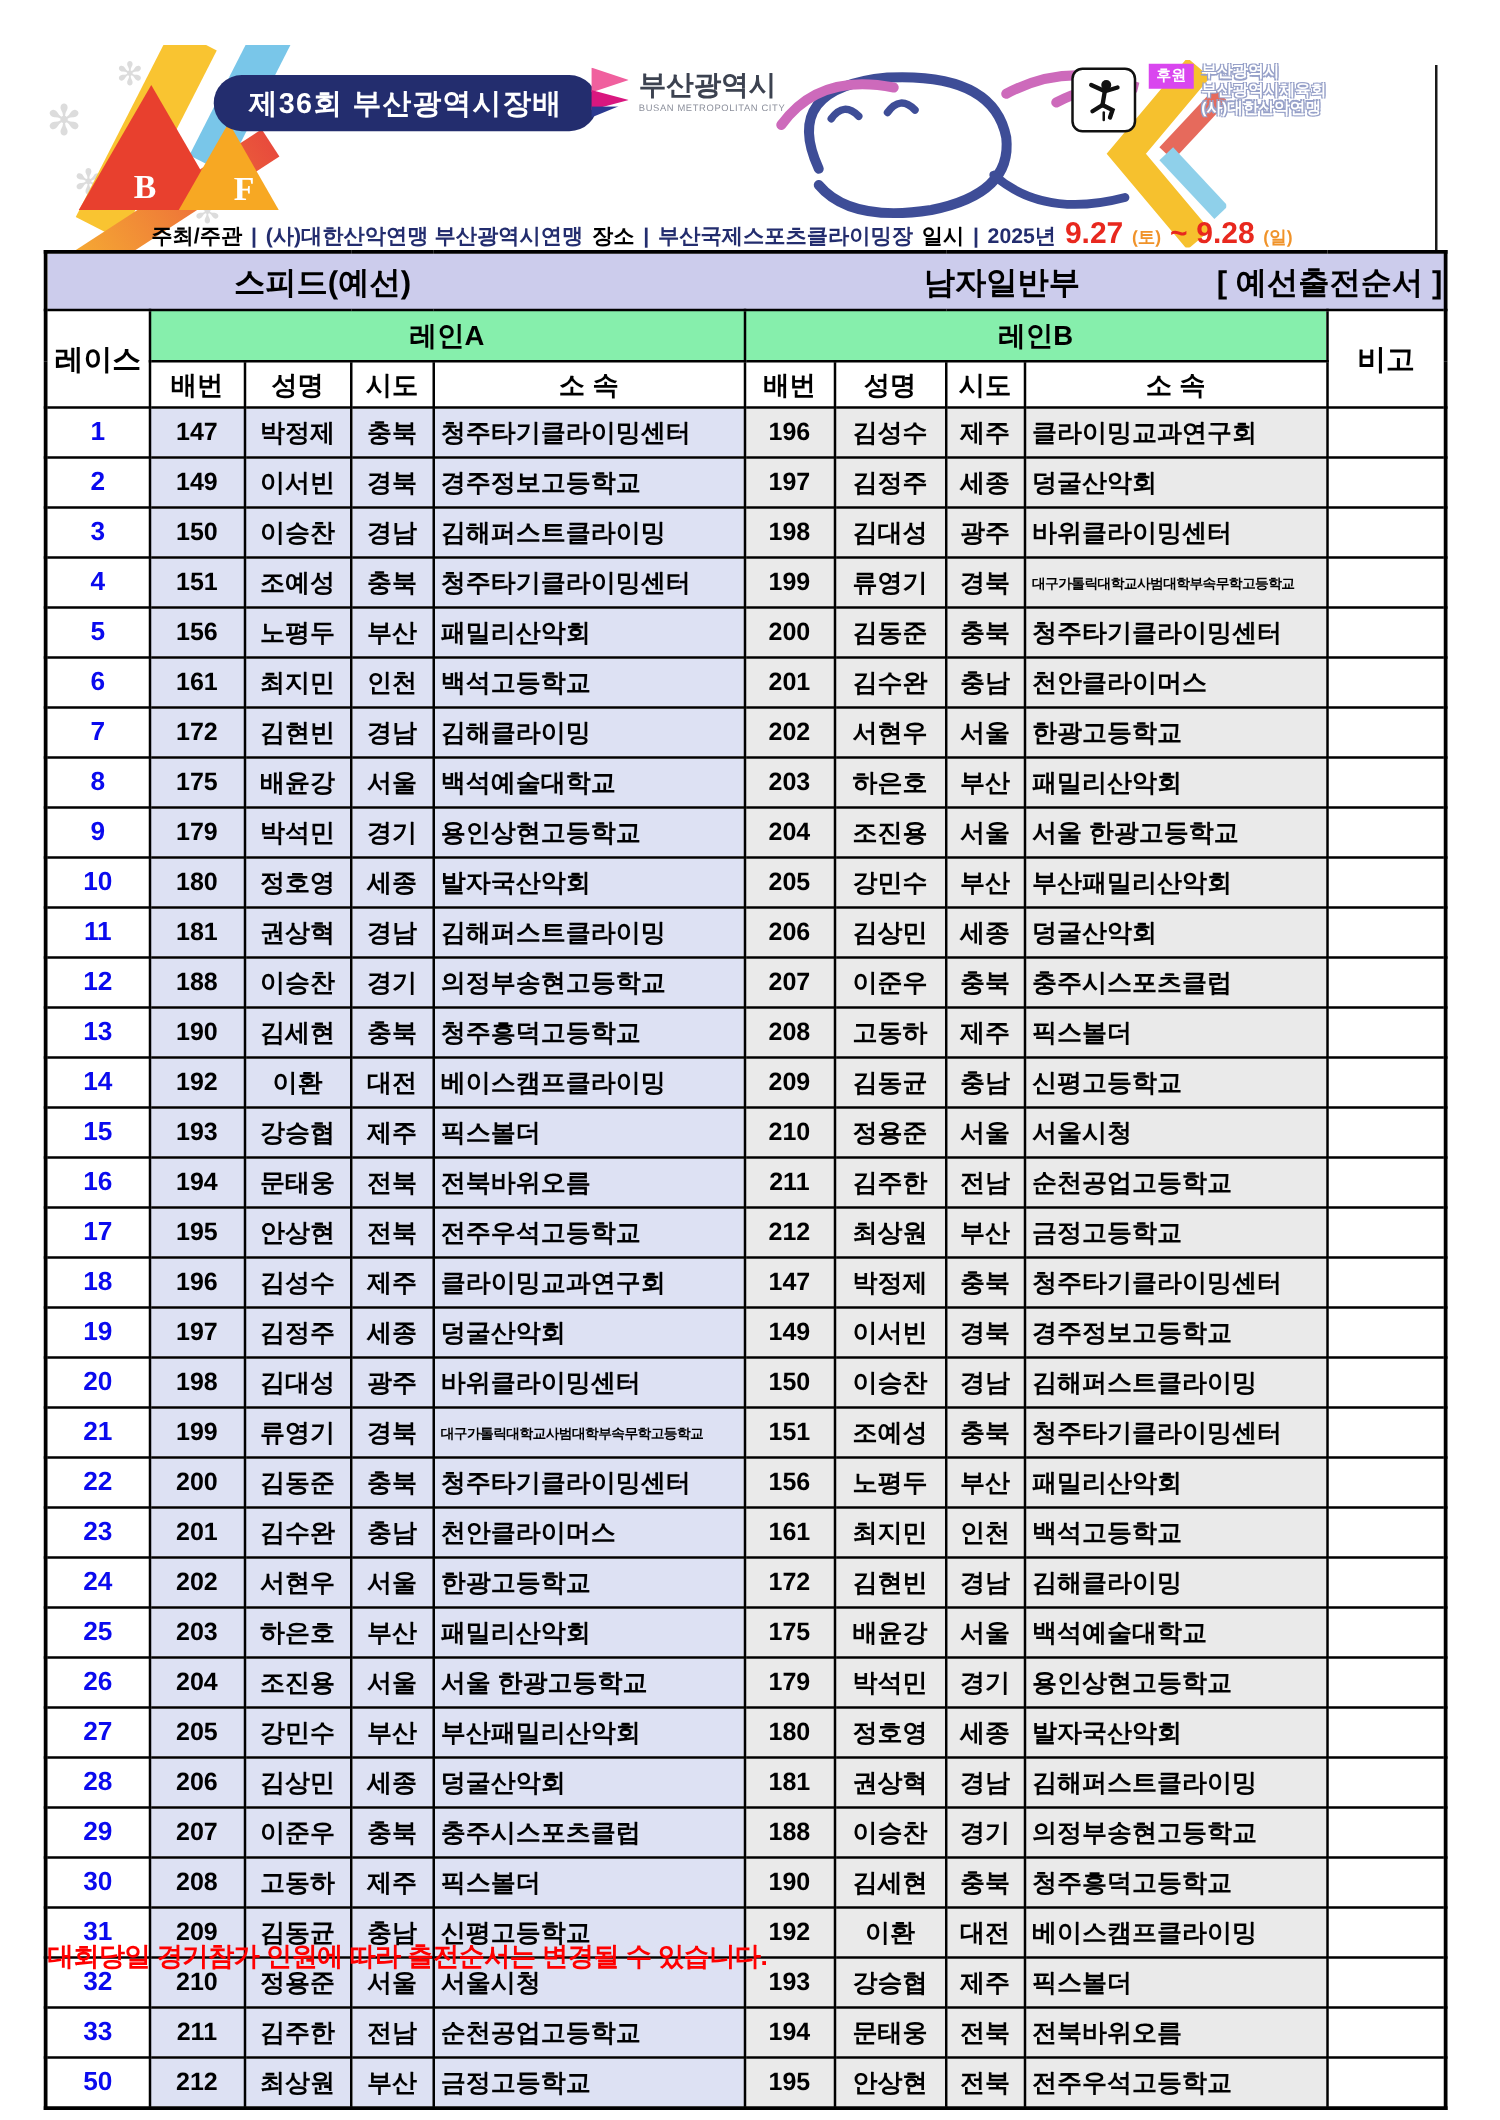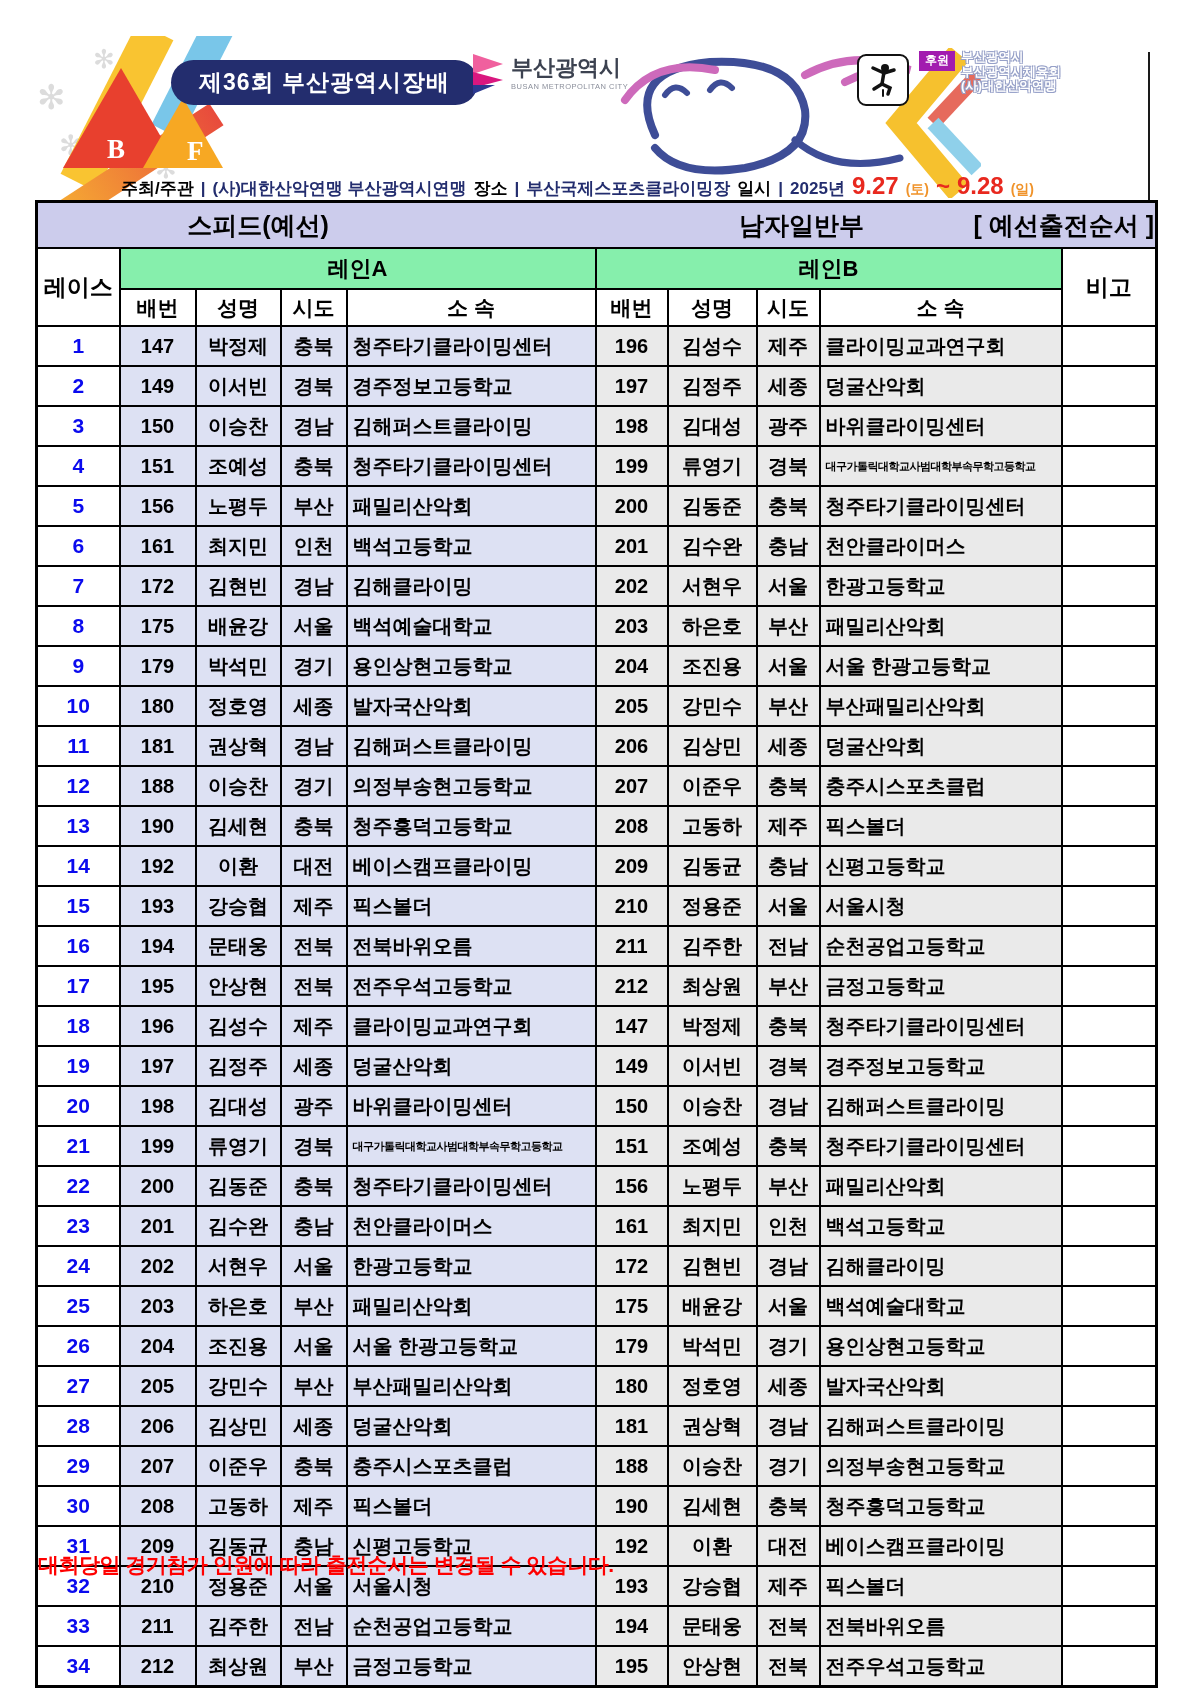--- a/index.html
+++ b/index.html
@@ -45,21 +45,21 @@
   .info-line .date-num{color:#e8281e;font-size:24px;font-weight:900;}
   .info-line .date-small{color:#f0932a;font-size:14px;font-weight:bold;}
 
   .climber-box{position:absolute;left:822px;top:18px;width:48px;height:48px;border:2px solid #111;
     border-radius:9px;background:#fff;z-index:4;display:flex;align-items:center;justify-content:center;}
 
   .chevrons{position:absolute;left:846px;top:12px;z-index:1;}
 
   .sponsor-block{position:absolute;left:884px;top:14px;width:238px;z-index:5;display:flex;flex-direction:column;gap:2px;}
   .sponsor-row{display:flex;gap:6px;align-items:flex-start;}
-  .sponsor-badge{background:#a21caf;color:#fff;font-size:12px;font-weight:bold;padding:1px 6px 2px;flex:0 0 auto;margin-top:1px;}
+  .sponsor-badge{background:#d946ef;color:#fff;font-size:12px;font-weight:bold;padding:1px 6px 2px;flex:0 0 auto;margin-top:1px;}
   .sponsor-badge.second{margin-top:2px;}
   .sponsor-items{font-size:12.5px;font-weight:bold;line-height:14.5px;color:#fff;white-space:nowrap;
     text-shadow:-1px -1px 0 #96a0c8,1px -1px 0 #96a0c8,-1px 1px 0 #96a0c8,1px 1px 0 #96a0c8;}
   .banner-rule{position:absolute;left:1113px;top:16px;width:2px;height:148px;background:#1a1a1a;z-index:6;}
 
   
   #roster{position:absolute;left:35px;top:200px;border-collapse:collapse;table-layout:fixed;
     border:3px solid #000;}
   #roster td,#roster th{border:2px solid #000;overflow:hidden;white-space:nowrap;}
   tr.band td{background:#ccccec;height:42px;}
@@ -643,21 +643,21 @@
       <td class="laneA">전남</td>
       <td class="laneA org">순천공업고등학교</td>
       <td class="laneB">194</td>
       <td class="laneB">문태웅</td>
       <td class="laneB">전북</td>
       <td class="laneB org">전북바위오름</td>
       <td class="note"></td>
     </tr>
 
     <tr>
-      <td class="race">34</td>
+      <td class="race">50</td>
       <td class="laneA">212</td>
       <td class="laneA">최상원</td>
       <td class="laneA">부산</td>
       <td class="laneA org">금정고등학교</td>
       <td class="laneB">195</td>
       <td class="laneB">안상현</td>
       <td class="laneB">전북</td>
       <td class="laneB org">전주우석고등학교</td>
       <td class="note"></td>
     </tr>

